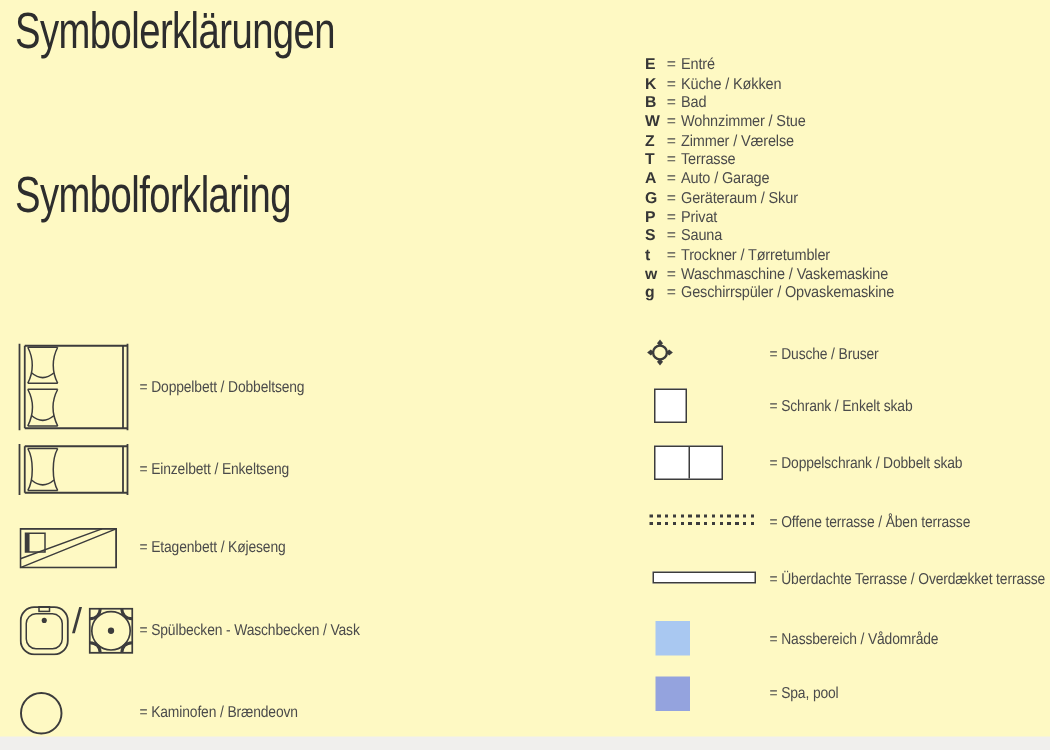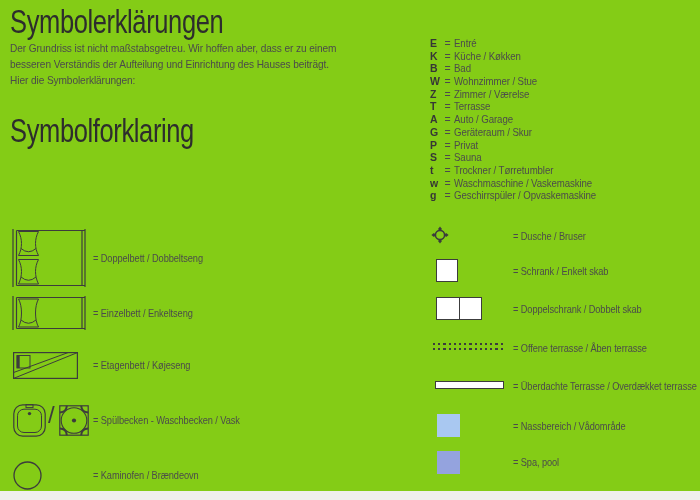--- a/index.html
+++ b/index.html
@@ -1,16 +1,16 @@
 <!DOCTYPE html>
 <html><head>
 <meta charset="utf-8">
 <style>
   html,body{margin:0;padding:0;background:#fff;}
-  .page{position:relative;width:700px;height:500px;background:#84cc16;overflow:hidden;
+  .page{position:relative;width:700px;height:500px;background:#fef9c3;overflow:hidden;
         font-family:"Liberation Sans","DejaVu Sans",sans-serif;color:#4b4b4b;}
   .heading{position:absolute;left:10px;margin:0;font-size:34px;font-weight:400;color:#2d2d2d;
            letter-spacing:-0.5px;white-space:nowrap;transform:scaleX(0.75);transform-origin:0 0;}
   .h-de{top:2px;}
   .h-dk{top:111px;}
   .para{position:absolute;left:10px;font-size:11.5px;line-height:16px;color:#4b4b4b;}
   .para .line{white-space:nowrap;letter-spacing:-0.1px;transform:scaleX(0.88);transform-origin:0 50%;}
   .p-de{top:40px;}
   .p-dk{top:155px;}
 
@@ -31,25 +31,20 @@
           background-image:repeating-linear-gradient(90deg,#3c3c3c 0 2.2px,transparent 2.2px 5.2px);}
   .swatch{position:absolute;width:23px;height:23px;}
   .footer-strip{position:absolute;left:0;right:0;bottom:0;height:9px;background:#f0efed;}
 </style>
 </head>
 <body>
 
 <div class="page">
 
   <h1 class="heading h-de">Symbolerklärungen</h1>
-  <div class="para p-de">
-    <div class="line">Der Grundriss ist nicht maßstabsgetreu. Wir hoffen aber, dass er zu einem</div>
-    <div class="line">besseren Verständis der Aufteilung und Einrichtung des Hauses beiträgt.</div>
-    <div class="line">Hier die Symbolerklärungen:</div>
-  </div>
 
   <h1 class="heading h-dk">Symbolforklaring</h1>
 
   <div class="letters">
     <div class="letter-row">
         <span class="letter">E</span>
         <span class="eq">=</span>
         <span class="ldef">Entré</span>
       </div>
     <div class="letter-row">

